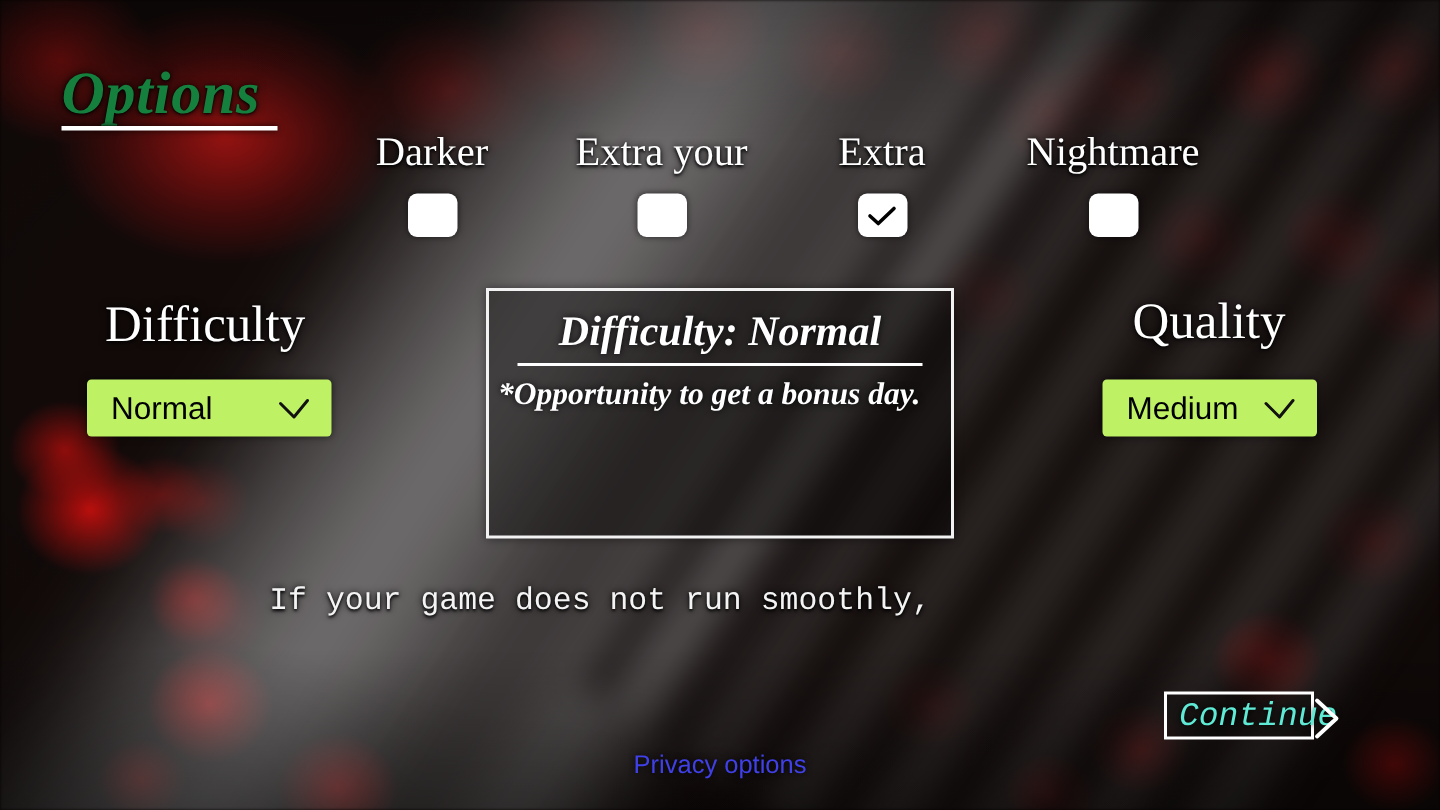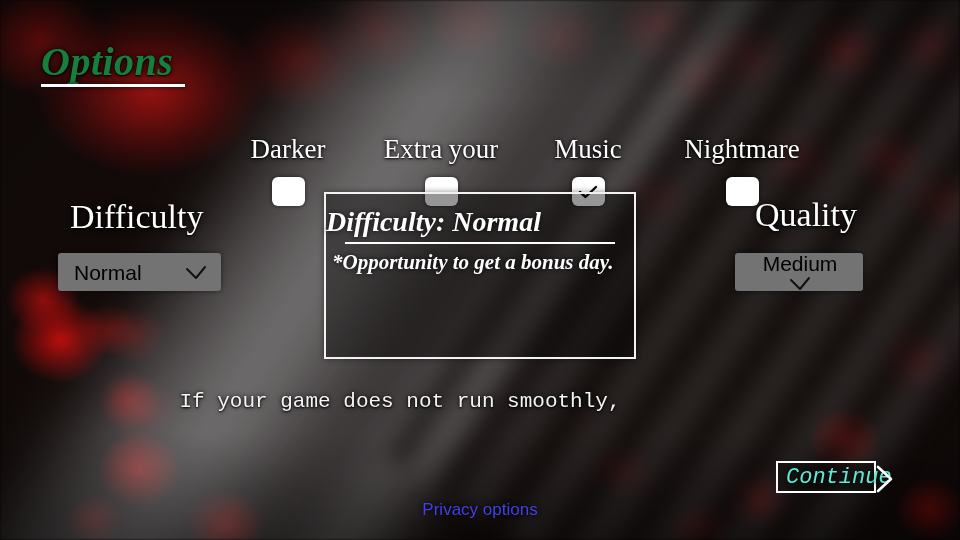--- a/index.html
+++ b/index.html
@@ -130,21 +130,21 @@
     position: absolute;
     left: 41px;
     top: 84px;
     width: 144px;
     height: 3px;
     background: #fff;
     box-shadow: 0 0 4px rgba(0,0,0,.8);
   }
 
   
-  .checkbox-group { position: absolute; text-align: center; margin-top: 48px; }
+  .checkbox-group { position: absolute; text-align: center; }
   .checkbox-label {
     color: #fff;
     font-size: 27px;
     font-family: "Liberation Serif", serif;
     text-shadow: 0 0 5px rgba(0,0,0,.95), 0 1px 2px rgba(0,0,0,.9);
     white-space: nowrap;
     line-height: 1;
   }
   .checkbox-box {
     margin: 14px auto 0;
@@ -172,21 +172,21 @@
     font-family: "Liberation Serif", serif;
     text-shadow: 0 0 6px rgba(0,0,0,.95), 0 1px 2px rgba(0,0,0,.9);
     line-height: 1;
     white-space: nowrap;
   }
 
   
   .dropdown {
     position: absolute;
     height: 38px;
-    background: #737373;
+    background: #bef264;
     border-radius: 3px;
     display: flex;
     align-items: center;
     justify-content: space-between;
     padding: 0 14px 0 16px;
     box-sizing: border-box;
     box-shadow: 0 0 5px rgba(0,0,0,.55);
     cursor: pointer;
   }
   .dropdown-value {
@@ -206,20 +206,21 @@
     height: 167px;
     border: 2px solid #f2f2f2;
     box-sizing: border-box;
     background: rgba(6,4,4,0.42);
     box-shadow: 0 0 6px rgba(0,0,0,.45);
   }
   #info-title {
     position: absolute;
     left: 0; right: 0;
     top: 14px;
+    text-align: center;
     color: #fff;
     font-size: 28px;
     font-style: italic;
     font-weight: 700;
     font-family: "Liberation Serif", serif;
     text-shadow: 0 0 5px rgba(0,0,0,.9);
     line-height: 1;
   }
   #info-title-underline {
     position: absolute;
@@ -331,21 +332,21 @@
   <div class="checkbox-group" style="left:366px; top:88px; width:150px;">
     <div class="checkbox-label">Extra your</div>
     <div class="checkbox-box">
       <svg class="checkmark hidden" viewBox="0 0 20 14">
         <polyline points="2,7 7.5,12 18,2" fill="none" stroke="#000" stroke-width="2.4" stroke-linecap="round" stroke-linejoin="round"></polyline>
       </svg>
     </div>
   </div>
 
   <div class="checkbox-group" style="left:538px; top:88px; width:100px;">
-    <div class="checkbox-label">Music</div>
+    <div class="checkbox-label">Extra</div>
     <div class="checkbox-box">
       <svg class="checkmark" viewBox="0 0 20 14">
         <polyline points="2,7 7.5,12 18,2" fill="none" stroke="#000" stroke-width="2.4" stroke-linecap="round" stroke-linejoin="round"></polyline>
       </svg>
     </div>
   </div>
 
   <div class="checkbox-group" style="left:667px; top:88px; width:150px;">
     <div class="checkbox-label">Nightmare</div>
     <div class="checkbox-box">
@@ -363,21 +364,21 @@
     </svg>
   </div>
 
   <div id="info-panel">
     <div id="info-title">Difficulty: Normal</div>
     <div id="info-title-underline"></div>
     <div id="info-subtitle">*Opportunity to get a bonus day.</div>
   </div>
 
   <div class="section-heading" style="left:755px; top:198px;">Quality</div>
-  <div class="dropdown" style="left:735px; top:253px; width:128px;flex-direction:column;">
+  <div class="dropdown" style="left:735px; top:253px; width:143px;">
     <span class="dropdown-value">Medium</span>
     <svg class="dropdown-arrow" viewBox="0 0 22 15">
       <polyline points="2,4 11,13 20,2" fill="none" stroke="#111" stroke-width="2" stroke-linecap="round" stroke-linejoin="round"></polyline>
     </svg>
   </div>
 
   <div id="hint">
     <div>If your game does not run smoothly,</div>
   </div>
 

